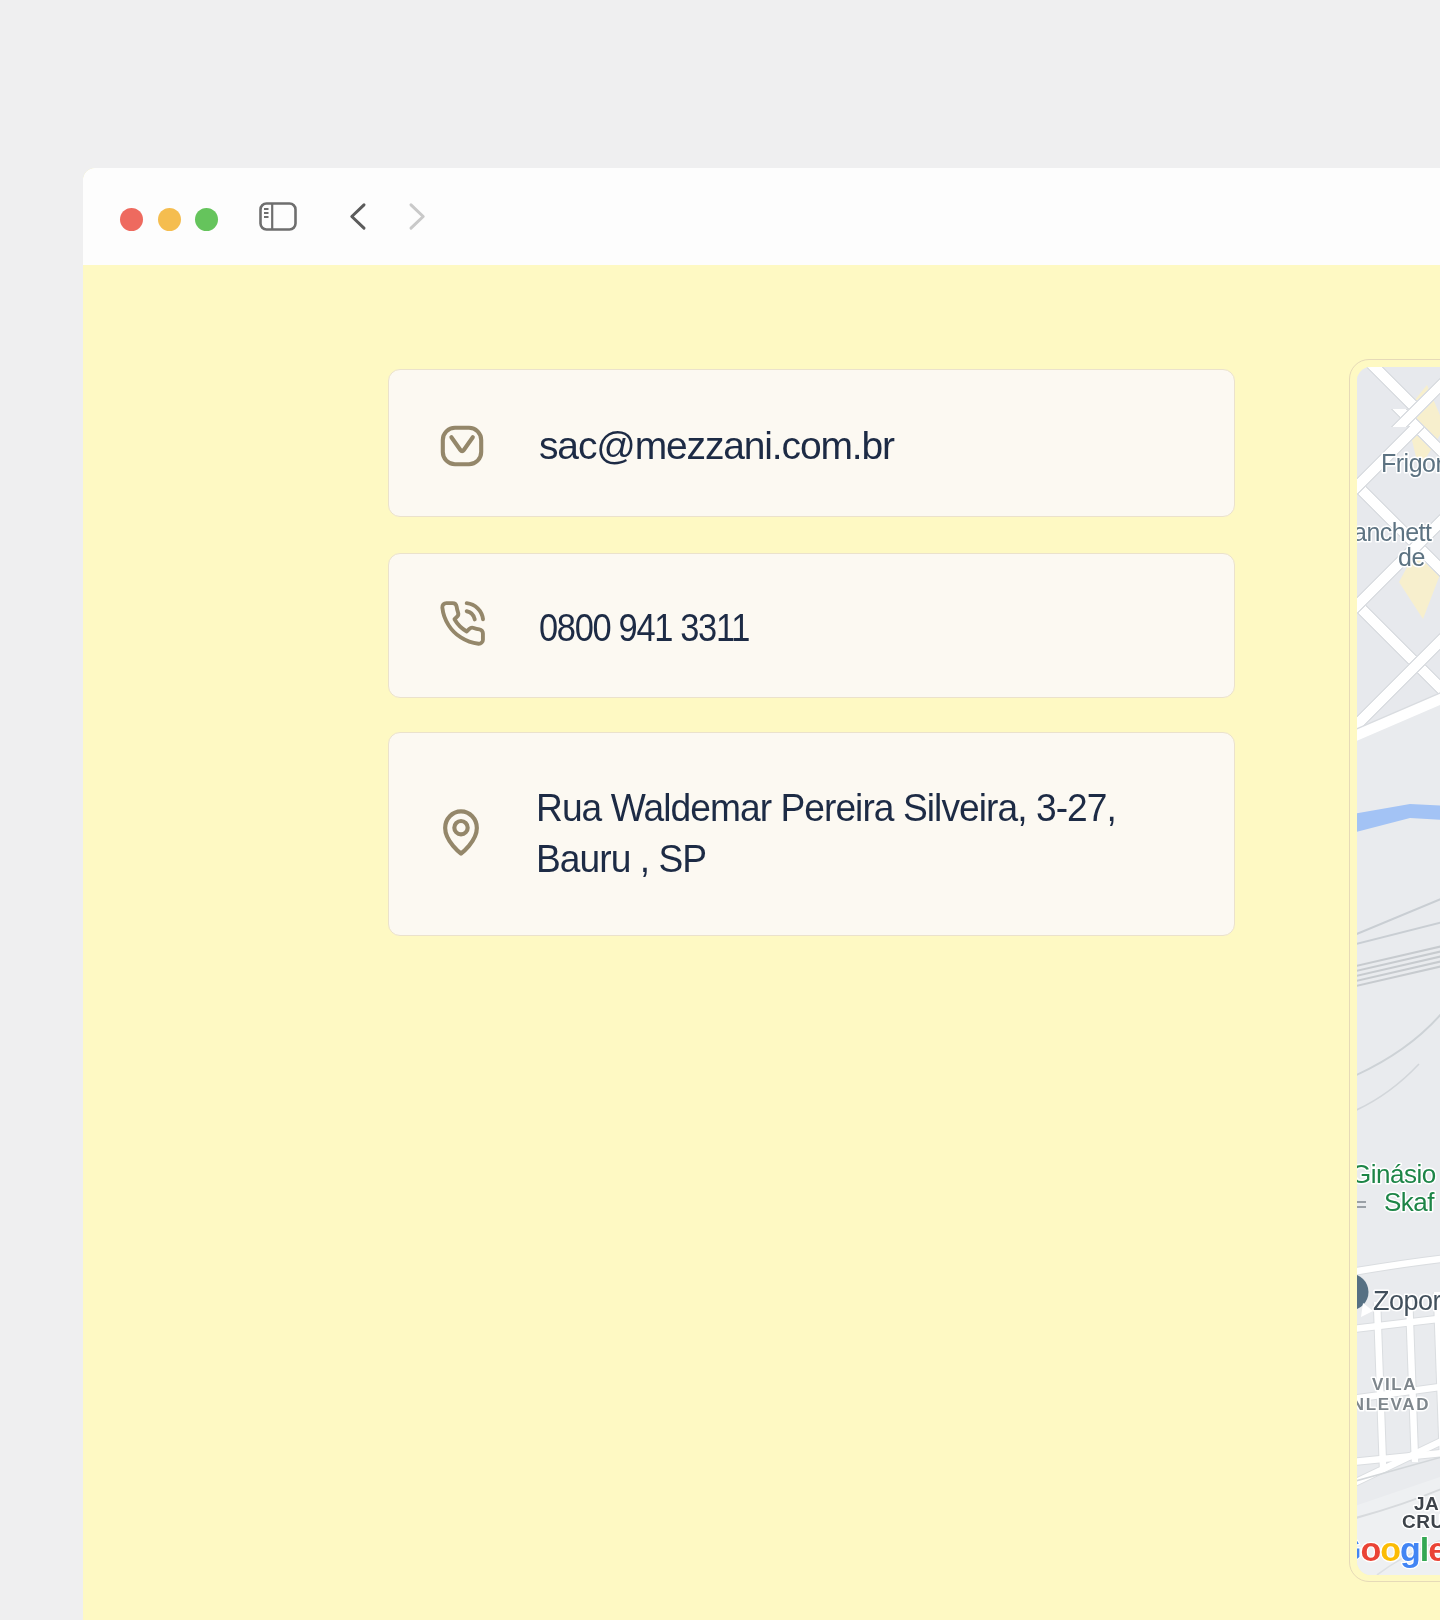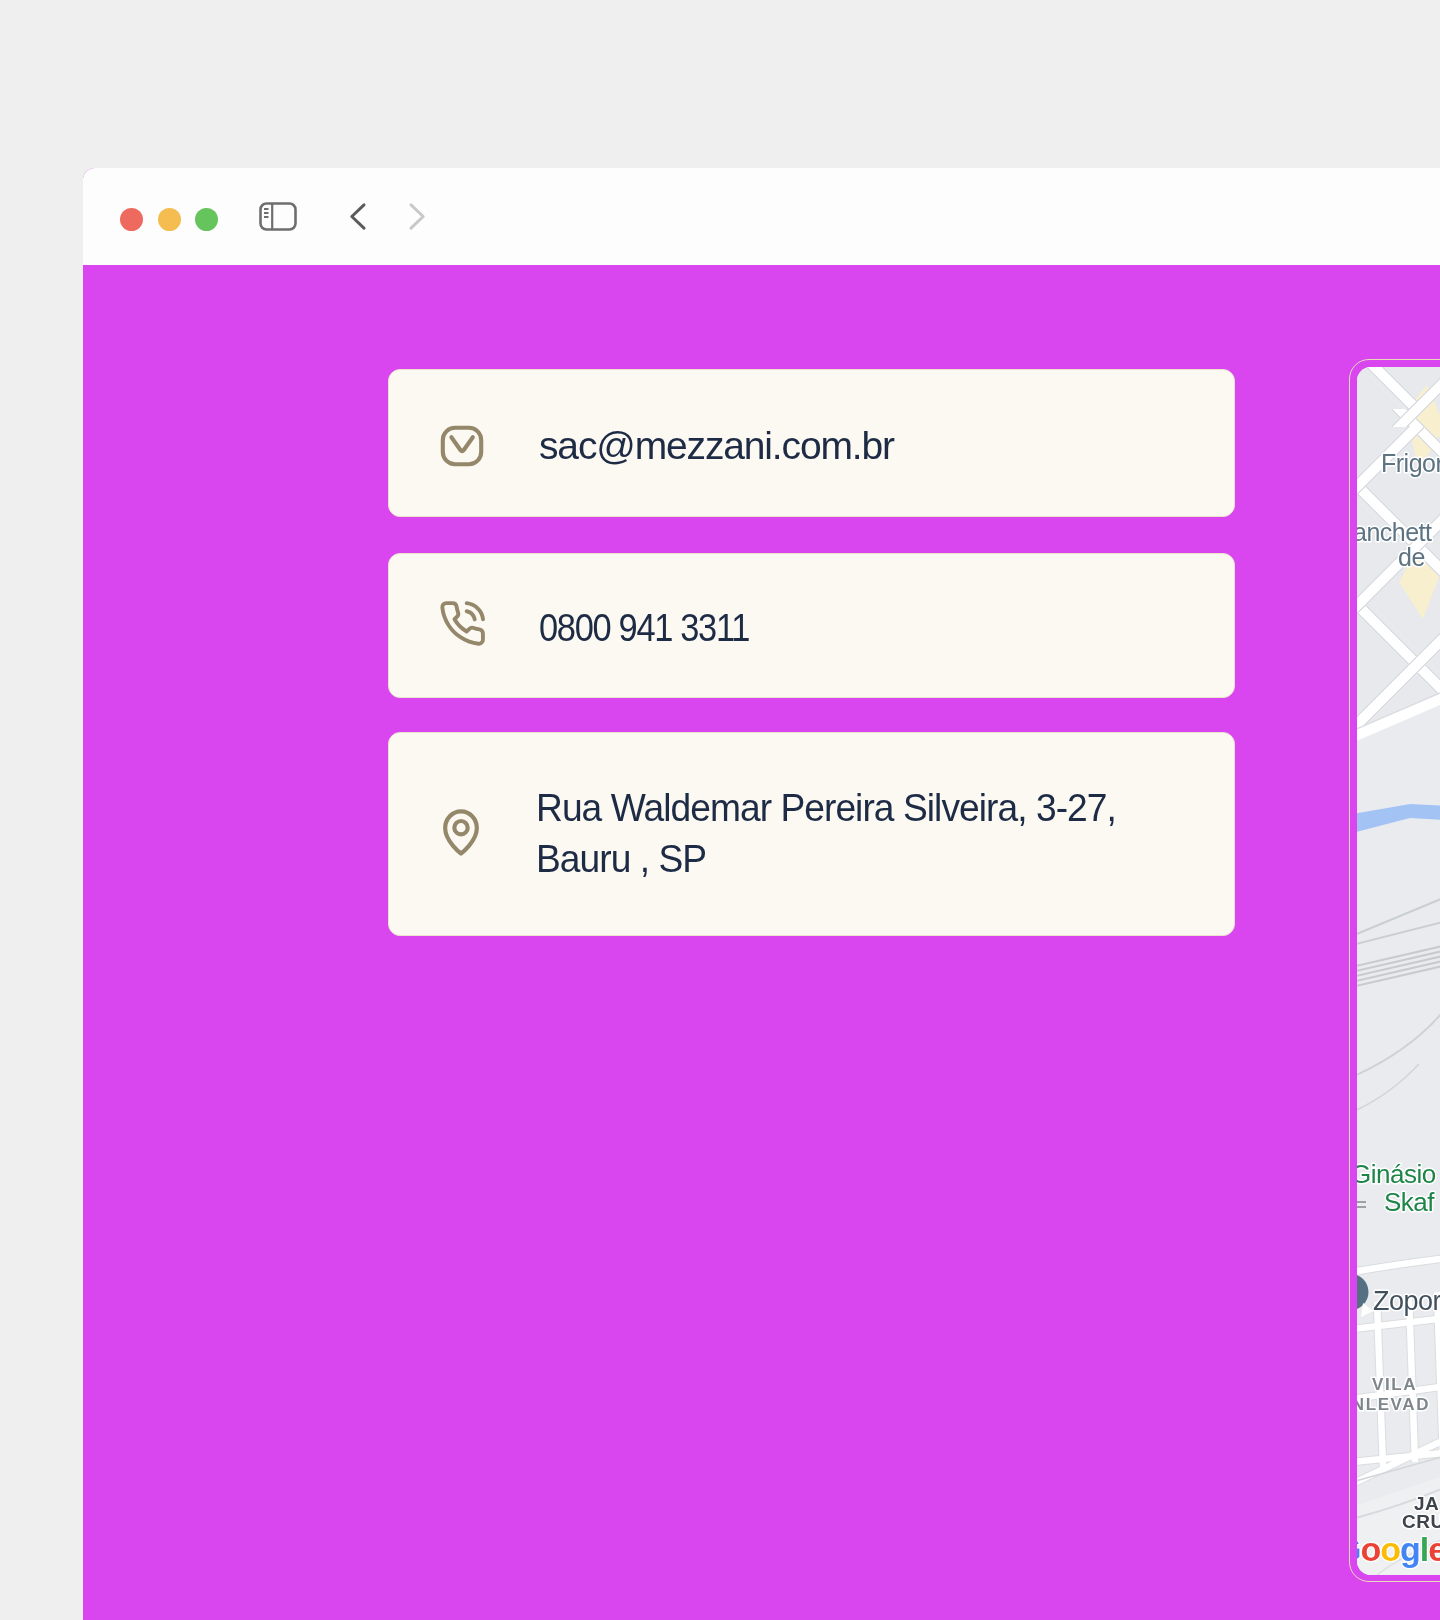--- a/index.html
+++ b/index.html
@@ -1,20 +1,20 @@
 <!DOCTYPE html>
 <html><head>
 <meta charset="utf-8">
 <style>
   * { margin:0; padding:0; box-sizing:border-box; }
   html,body { width:1440px; height:1620px; overflow:hidden; }
   body { background:#efeff0; font-family:"Liberation Sans", sans-serif; position:relative; }
   .win {
     position:absolute; left:83px; top:168px; width:1357px; height:1452px;
-    background:#d946ef; border-radius:12px 0 0 0; overflow:hidden;
+    background:#fef9c3; border-radius:12px 0 0 0; overflow:hidden;
     box-shadow:0 0 0.5px rgba(0,0,0,.12);
   }
   .chrome { position:absolute; left:0; top:0; width:100%; height:97px; background:#fdfdfd; }
   .dot { position:absolute; width:23px; height:23px; border-radius:50%; top:39.5px; }
   .dot.r { left:37px;  background:#ee6a5f; }
   .dot.y { left:74.5px; background:#f5bd4f; }
   .dot.g { left:112px; background:#65c45c; }
   .csvg { position:absolute; }
   .card {
     position:absolute; left:305px; width:847px;

